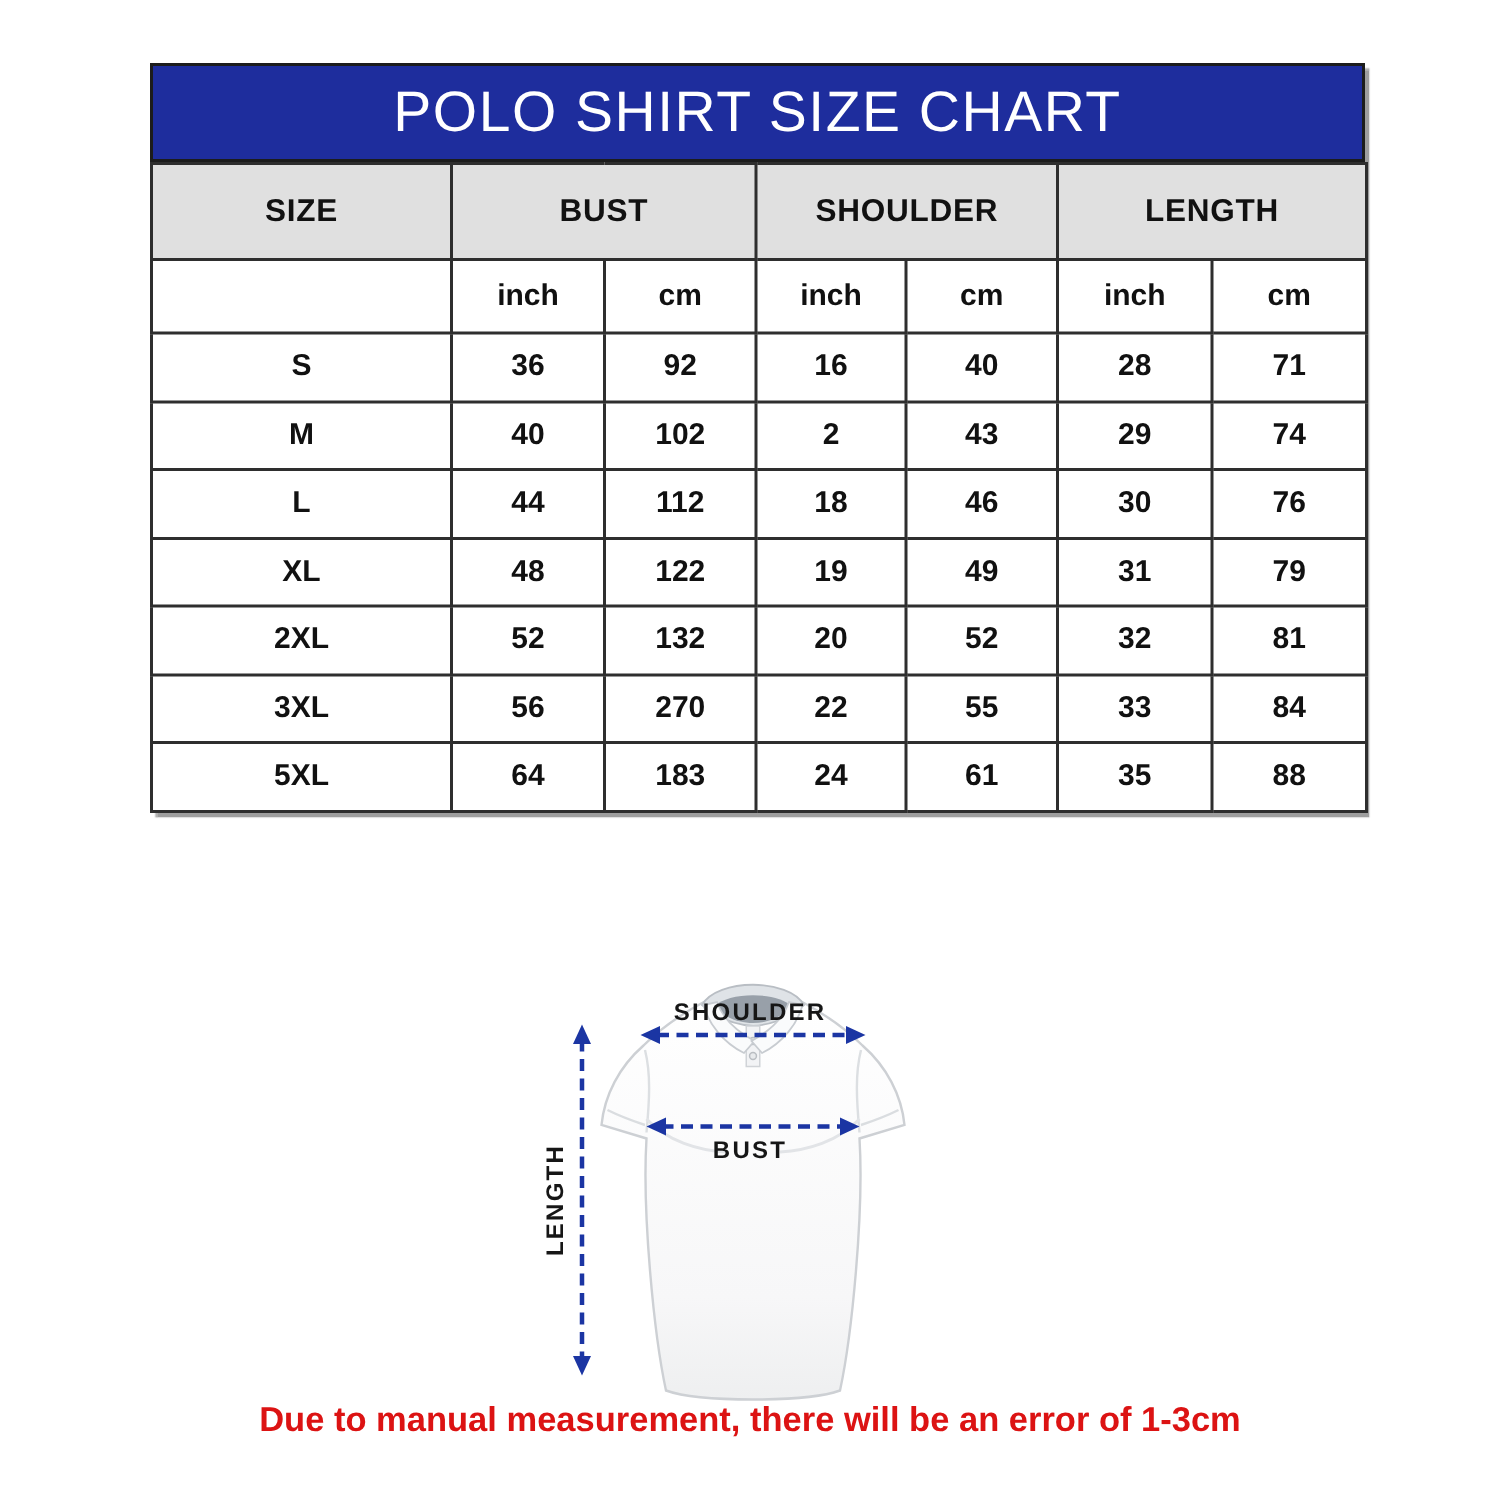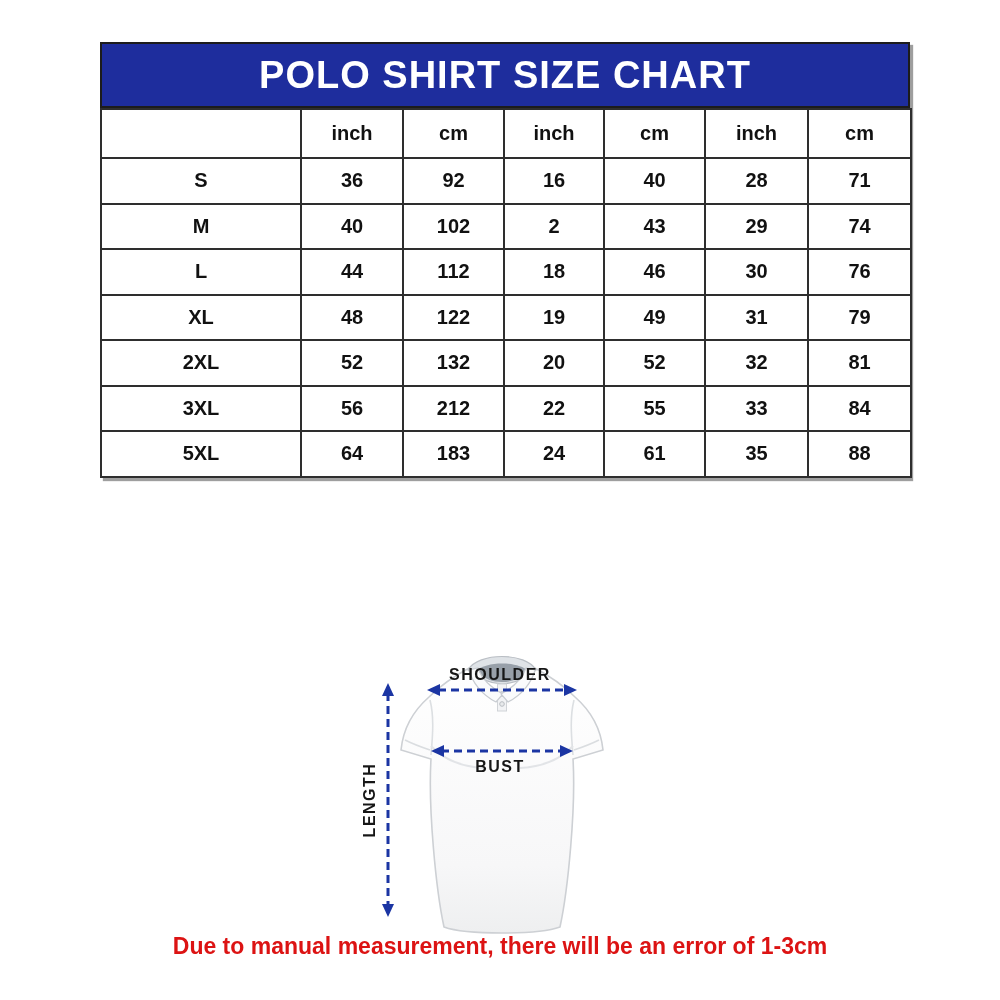--- a/index.html
+++ b/index.html
@@ -9,21 +9,21 @@
   }
   .chart-wrap{
     position:absolute;left:100px;top:42px;width:810px;
     box-shadow:3px 3px 1px rgba(0,0,0,0.38);
   }
   .title-bar{
     background:#1e2d9d;border:2px solid #1c1c1c;height:62px;
     display:flex;align-items:center;justify-content:center;
   }
   .title-bar span{
-    color:#ffffff;font-weight:bold;font-size:38px;letter-spacing:1px;
+    color:#ffffff;font-weight:normal;font-size:38px;letter-spacing:1px;
   }
   table.size-chart{
     width:810px;border-collapse:collapse;table-layout:fixed;background:#fff;
   }
   table.size-chart th, table.size-chart td{
     border:2px solid #2e2e2e;text-align:center;vertical-align:middle;padding:0;
     color:#111;
   }
   tr.grp th{
     background:#e0e0e0;height:62px;font-size:21px;font-weight:bold;letter-spacing:0.5px;
@@ -55,20 +55,26 @@
     <colgroup>
       <col style="width:200px">
         <col style="width:102px">
         <col style="width:101px">
       <col style="width:100px">
         <col style="width:101px">
         <col style="width:103px">
       <col style="width:103px">
     </colgroup>
     <thead>
+      <tr class="grp">
+        <th>SIZE</th>
+        <th colspan="2">BUST</th>
+        <th colspan="2">SHOULDER</th>
+        <th colspan="2">LENGTH</th>
+      </tr>
       <tr class="units">
         <th></th>
         <th>inch</th>
         <th>cm</th>
         <th>inch</th>
         <th>cm</th>
         <th>inch</th>
         <th>cm</th>
       </tr>
     </thead>
@@ -114,21 +120,21 @@
         <td>52</td>
         <td>132</td>
         <td>20</td>
         <td>52</td>
         <td>32</td>
         <td>81</td>
       </tr>
       <tr>
         <td class="size-cell">3XL</td>
         <td>56</td>
-        <td>212</td>
+        <td>270</td>
         <td>22</td>
         <td>55</td>
         <td>33</td>
         <td>84</td>
       </tr>
       <tr>
         <td class="size-cell">5XL</td>
         <td>64</td>
         <td>183</td>
         <td>24</td>

